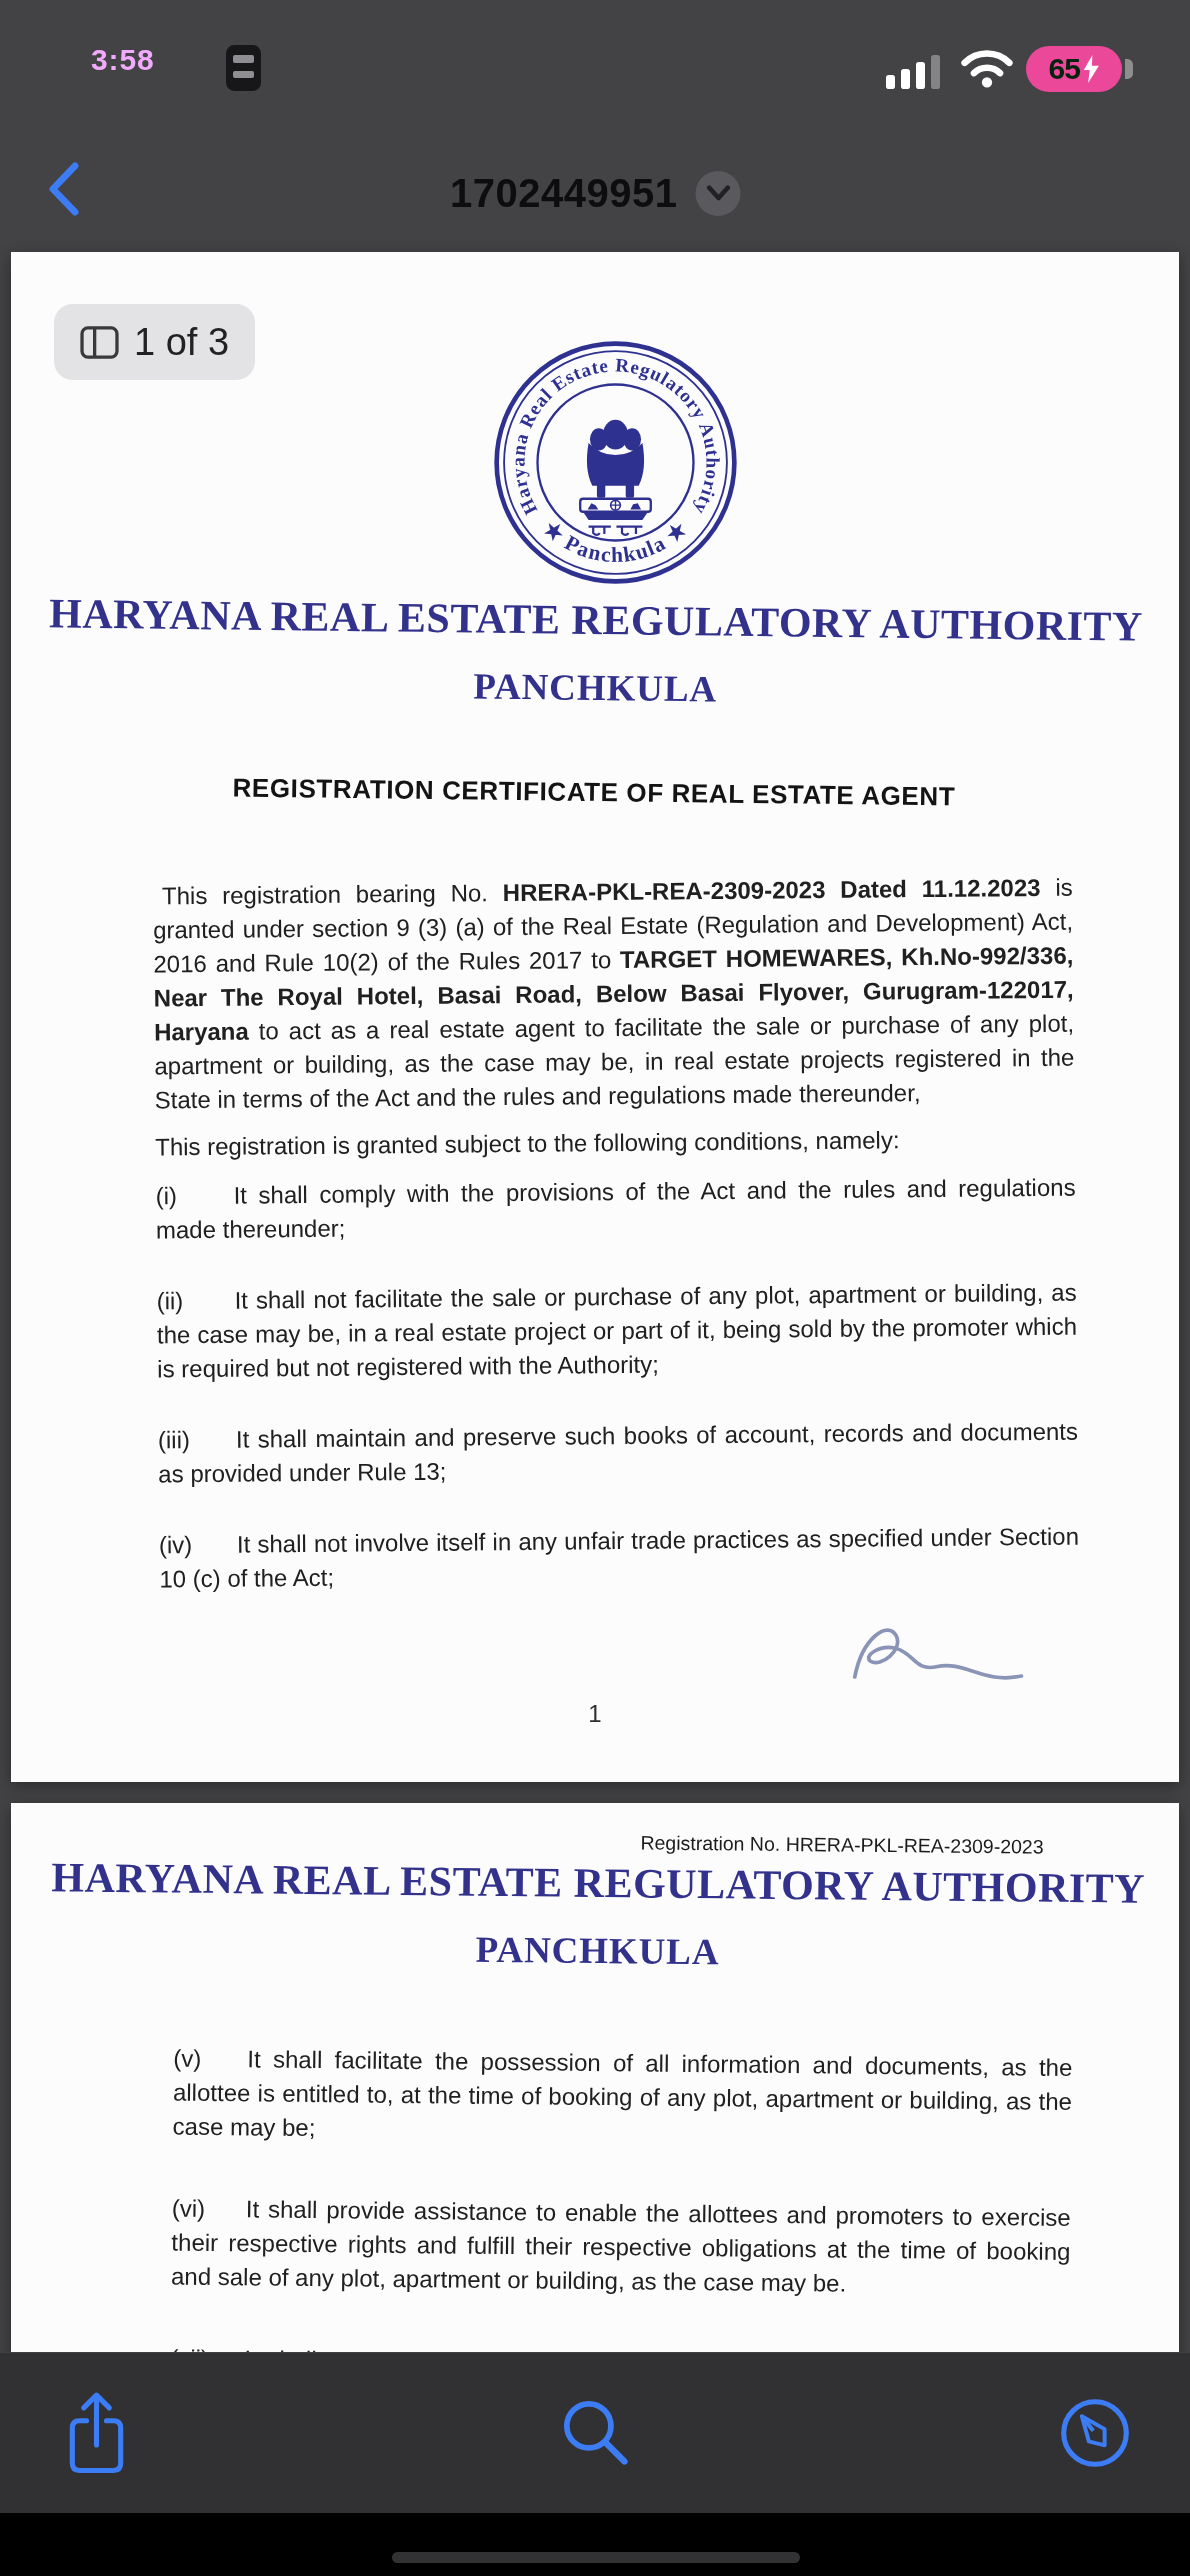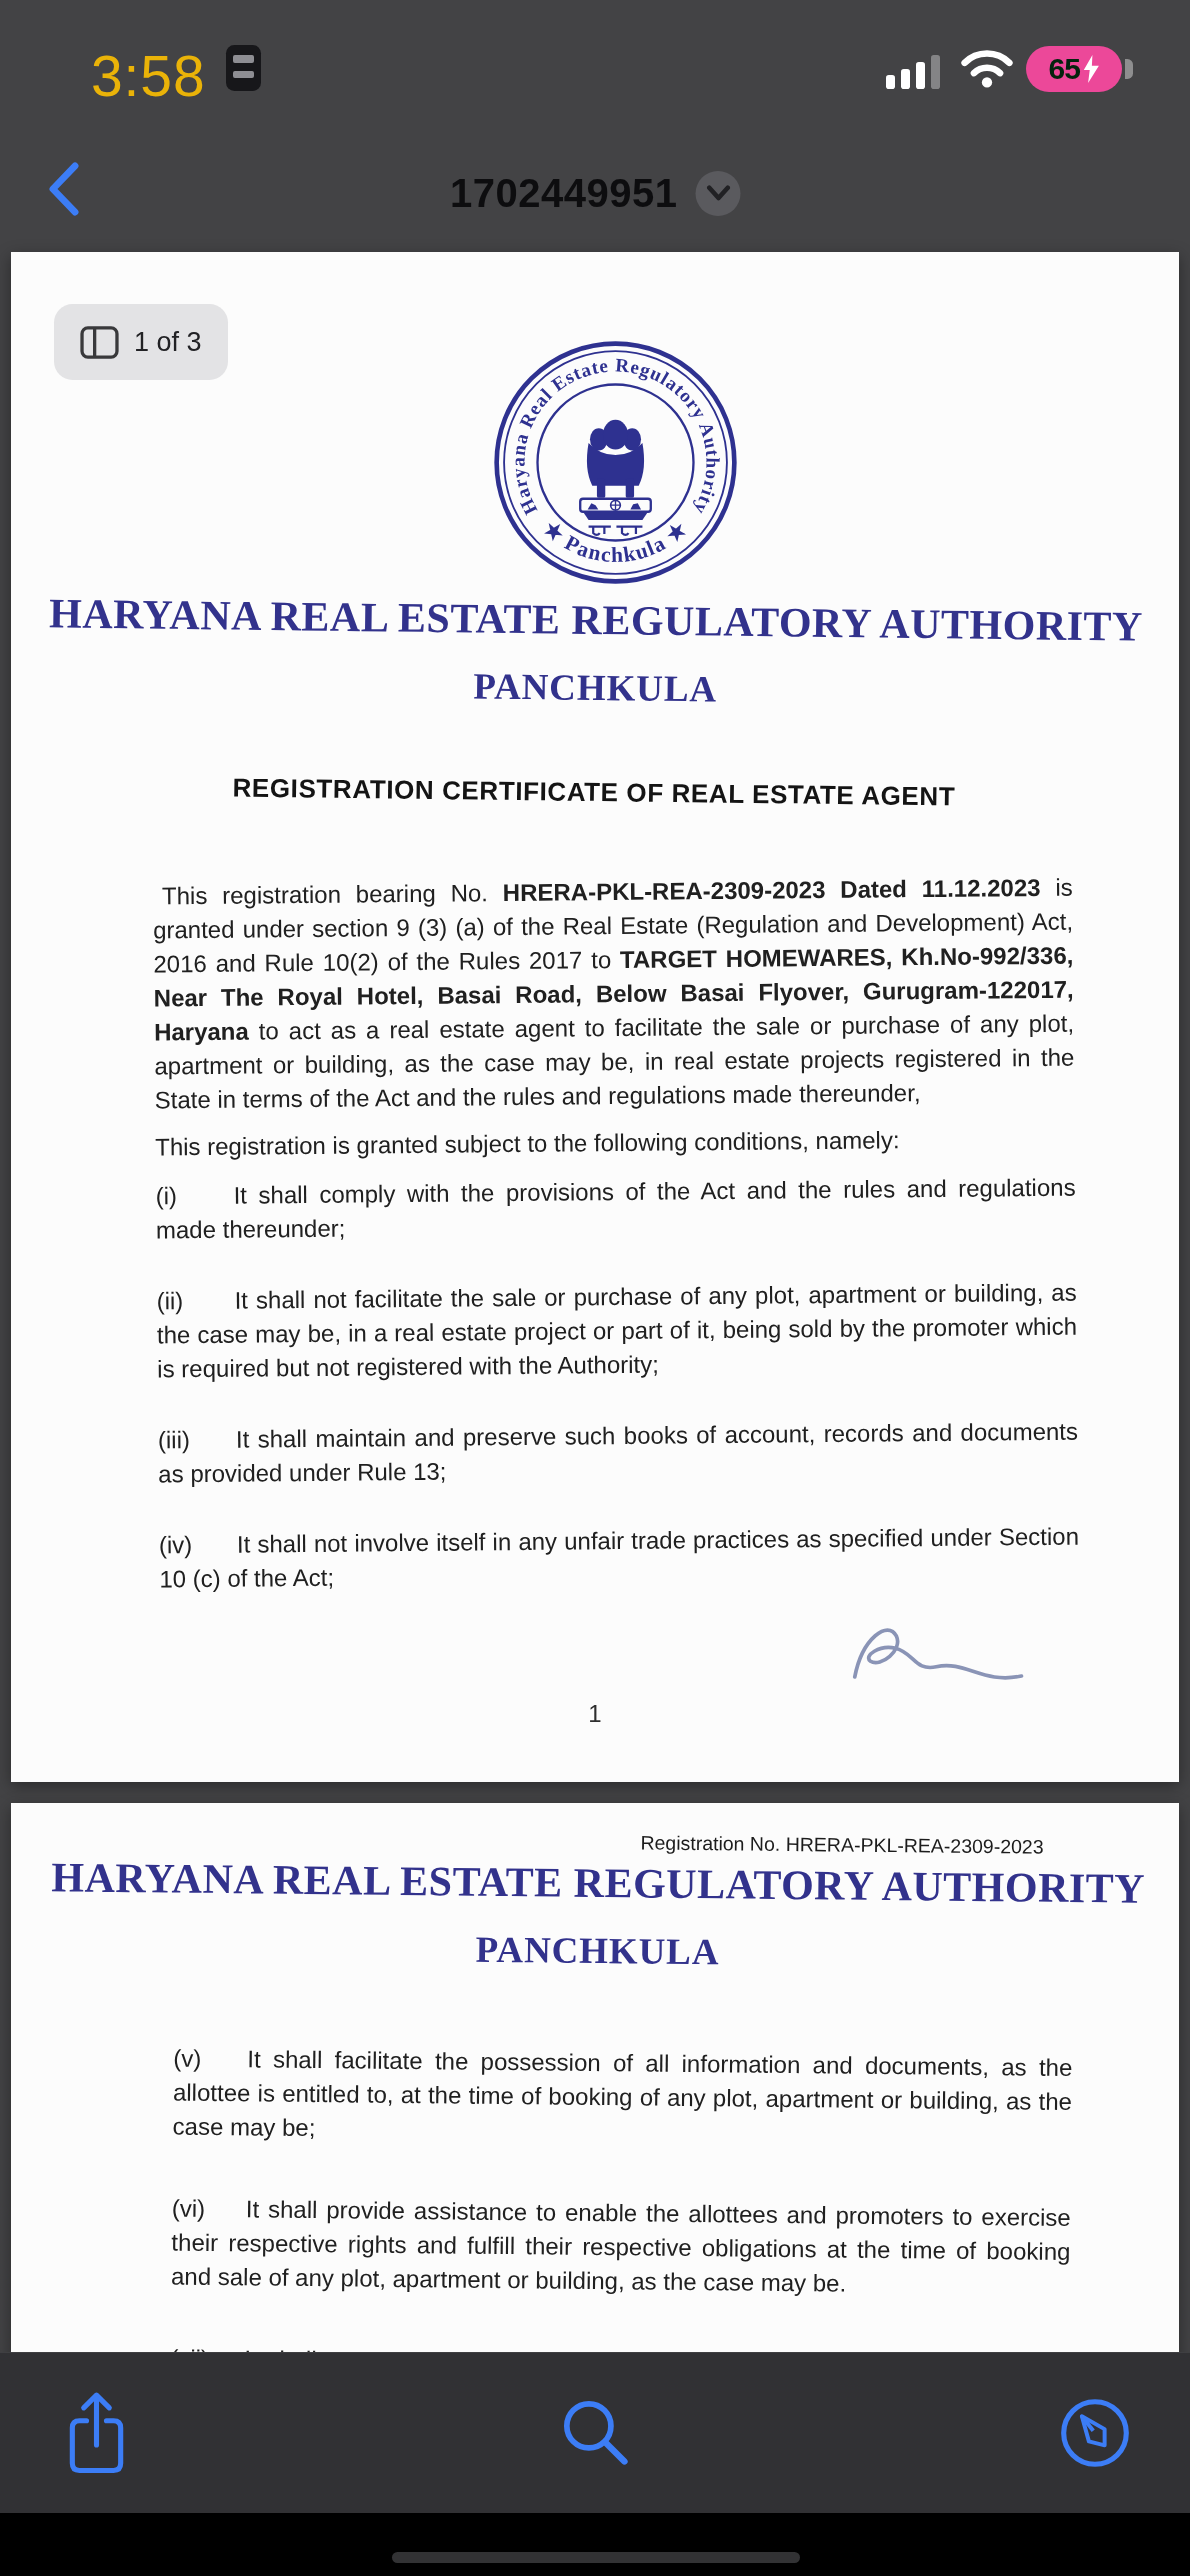--- a/index.html
+++ b/index.html
@@ -1,21 +1,21 @@
 <!DOCTYPE html>
 <html style="font-size:15px"><head>
 <meta charset="utf-8">
 <style>
   html,body{margin:0;padding:0;background:#000;}
   .screen{position:relative;width:1191px;height:2576px;background:#434345;overflow:hidden;
           font-family:"Liberation Sans",sans-serif;-webkit-font-smoothing:antialiased;}
 
   
   .statusbar{position:absolute;top:0;left:0;width:100%;height:121px;}
-  .time{position:absolute;left:91px;top:43px;font-size:57px;font-weight:400;color:#eab308;letter-spacing:0.9px;}
+  .time{position:absolute;left:91px;top:43px;font-size:30px;font-weight:700;color:#f0abfc;letter-spacing:0.9px;}
   .status-widget{position:absolute;left:226px;top:45px;width:35px;height:46px;border-radius:8.3px;background:#17171a;}
   .status-widget span{position:absolute;left:7.4px;width:20.4px;height:7.4px;border-radius:1.9px;background:#8e8e93;display:block;}
   .status-widget span:nth-child(1){top:10.2px;}
   .status-widget span:nth-child(2){top:26px;}
   .sig-bars{position:absolute;left:886px;top:48px;width:57px;height:41px;}
   .sig-bars i{position:absolute;bottom:0;width:9.3px;border-radius:2.8px;background:#fff;display:block;}
   .sig-bars i.dim{background:rgba(255,255,255,0.35);}
   .wifi{position:absolute;left:959px;top:46px;}
   .battery{position:absolute;left:1026px;top:46px;display:flex;align-items:center;}
   .batt-body{width:96px;height:46px;border-radius:23px;background:#ec4899;display:flex;align-items:center;justify-content:center;gap:2.8px;}
@@ -29,21 +29,21 @@
   .nav-title{font-size:40px;font-weight:700;color:#0d0d0f;letter-spacing:0.5px;}
   .title-chevron{width:45px;height:45px;border-radius:50%;background:#5a5a5e;display:flex;align-items:center;justify-content:center;cursor:pointer;}
 
   
   .page{position:absolute;left:11px;width:1168px;background:#fcfcfc;box-shadow:0 3.7px 15px rgba(0,0,0,0.38);overflow:hidden;}
   .page1{top:252px;height:1530px;}
   .page2{top:1803px;height:779px;}
 
   .page-chip{position:absolute;left:43px;top:52px;height:76px;padding:0 26px;border-radius:18.5px;background:#e3e3e5;
              display:flex;align-items:center;gap:15px;cursor:pointer;}
-  .page-chip .chip-label{font-size:27px;color:#222225;}
+  .page-chip .chip-label{font-size:38px;color:#222225;}
 
   .seal{position:absolute;left:481px;top:87px;width:247px;height:247px;}
 
   .serifhead{font-family:"Liberation Serif",serif;font-weight:700;color:#32328C;margin:0;}
   .p1-head{position:absolute;left:0;top:345px;width:100%;text-align:center;transform:rotate(0.7deg);}
   .p1-head h1{font-size:42px;line-height:46px;letter-spacing:0.5px;}
   .p1-head h2{font-size:37px;line-height:41px;margin-top:24px;letter-spacing:0.9px;}
   .cert-title{margin-top:69px;font-size:26px;font-weight:700;color:#141414;letter-spacing:0.6px;font-family:"Liberation Sans",sans-serif;}
 
   .docbody{font-size:24px;line-height:34px;color:#202020;text-align:justify;}

